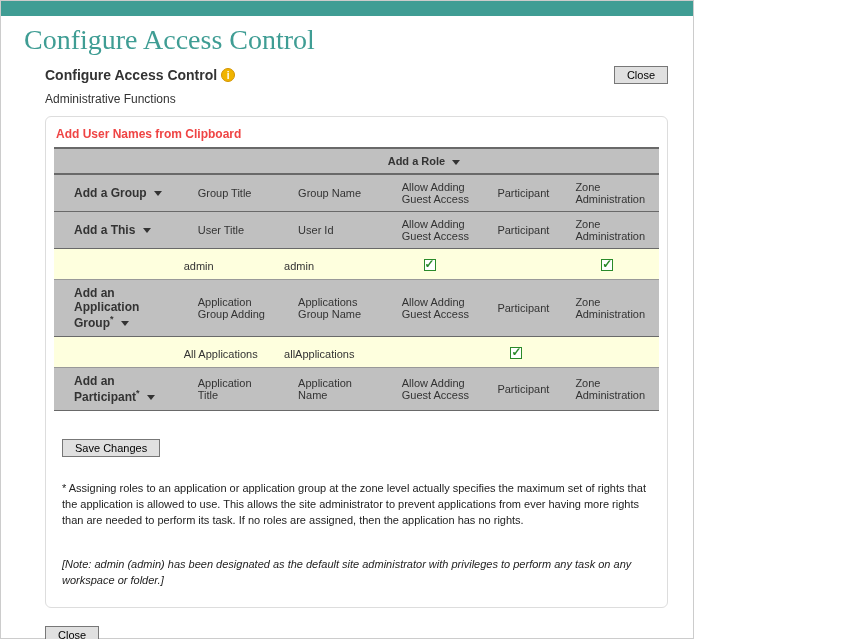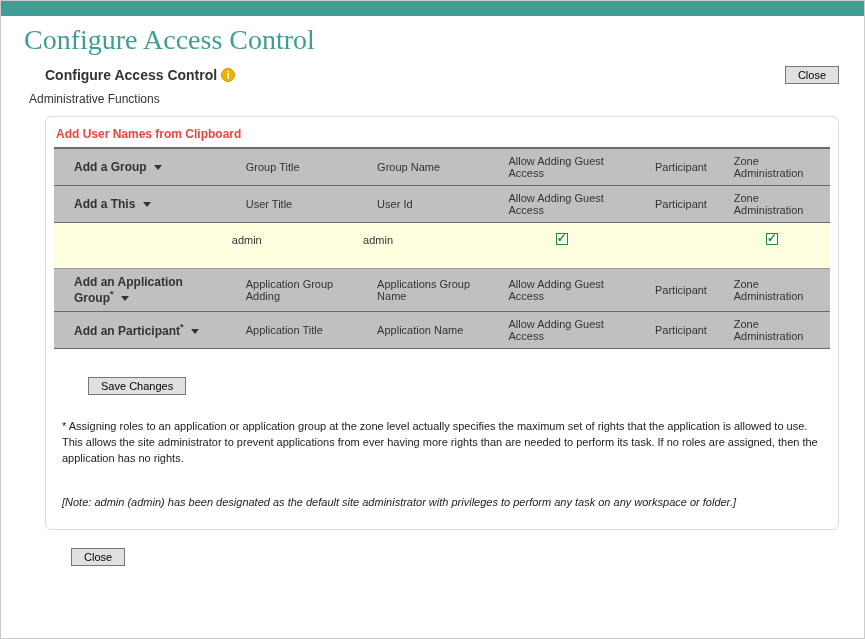--- a/index.html
+++ b/index.html
@@ -4,21 +4,21 @@
 <style>
   * { box-sizing: border-box; }
   body {
     margin: 0;
     font-family: Arial, Helvetica, sans-serif;
     font-size: 11px;
     color: #333;
     background: #fff;
   }
   .page {
-    width: 865px;
+    width: 694px;
     height: 639px;
     border: 1px solid #ccc;
     position: relative;
     background: #fff;
   }
   .top-bar {
     height: 15px;
     background: #3f9d94;
   }
   .page-title {
@@ -55,26 +55,25 @@
     justify-content: center;
     border: 1px solid #d49400;
   }
   .btn {
     background: #e0e0e0;
     border: 1px solid #777;
     padding: 2px 12px;
     font-size: 11px;
     font-family: inherit;
     cursor: pointer;
-    margin-left: 26px;
   }
   .breadcrumb {
     font-size: 12px;
     color: #333;
-    padding: 0 0 10px 28px;
+    padding: 0 0 10px 44px;
   }
   .panel {
     margin: 0 25px 0 44px;
     border: 1px solid #ddd;
     border-radius: 6px;
     padding: 8px 8px 18px 8px;
   }
   .panel-subtitle {
     font-size: 12px;
     font-weight: bold;
@@ -100,21 +99,21 @@
     padding-left: 20px;
   }
   tr.section-header .section-label {
     font-weight: bold;
     font-size: 12px;
   }
   tr.data-row td {
     background: #feffde;
     border-bottom: 1px solid #999;
     padding-top: 10px;
-    padding-bottom: 21px;
+    padding-bottom: 6px;
   }
   tr.role-row td {
     background: #c0c0c0;
     border-bottom: 2px solid #696969;
   }
   .dropdown-arrow {
     display: inline-block;
     width: 0; height: 0;
     border-left: 4px solid transparent;
     border-right: 4px solid transparent;
@@ -178,20 +177,31 @@
   </div>
 
   <div class="breadcrumb">Administrative Functions</div>
 
   <div class="panel">
     <div class="panel-subtitle">Add User Names from Clipboard</div>
 
     <table class="access">
 
       <tbody>
+          <tr class="role-row">
+        <td class="col-action"></td>
+        <td class="col-title"></td>
+        <td class="col-name"></td>
+        <td class="col-guest" colspan="3">
+          <span class="role-label">
+            <span>Add a Role</span>
+            <span class="dropdown-arrow"></span>
+          </span>
+        </td>
+      </tr>
 
       <tr class="section-header">
         <td class="col-action">
           <span class="section-label">
             <span>Add a Group</span>
             <span class="dropdown-arrow"></span>
           </span>
         </td>
         <td class="col-title">Group Title</td>
         <td class="col-name">Group Name</td>
@@ -230,20 +240,28 @@
             <span class="dropdown-arrow"></span>
           </span>
         </td>
         <td>Application Group Adding</td>
         <td>Applications Group Name</td>
         <td>Allow Adding Guest Access</td>
         <td>Participant</td>
         <td>Zone Administration</td>
       </tr>
 
+      <tr class="data-row">
+        <td></td>
+        <td>All Applications</td>
+        <td>allApplications</td>
+        <td class="check-cell"></td>
+        <td class="check-cell"><span class="checkbox checked"></span></td>
+        <td class="check-cell"></td>
+      </tr>
 
       <tr class="section-header">
         <td>
           <span class="section-label">
             <span>Add an Participant</span><span class="asterisk">*</span>
             <span class="dropdown-arrow"></span>
           </span>
         </td>
         <td>Application Title</td>
         <td>Application Name</td>

